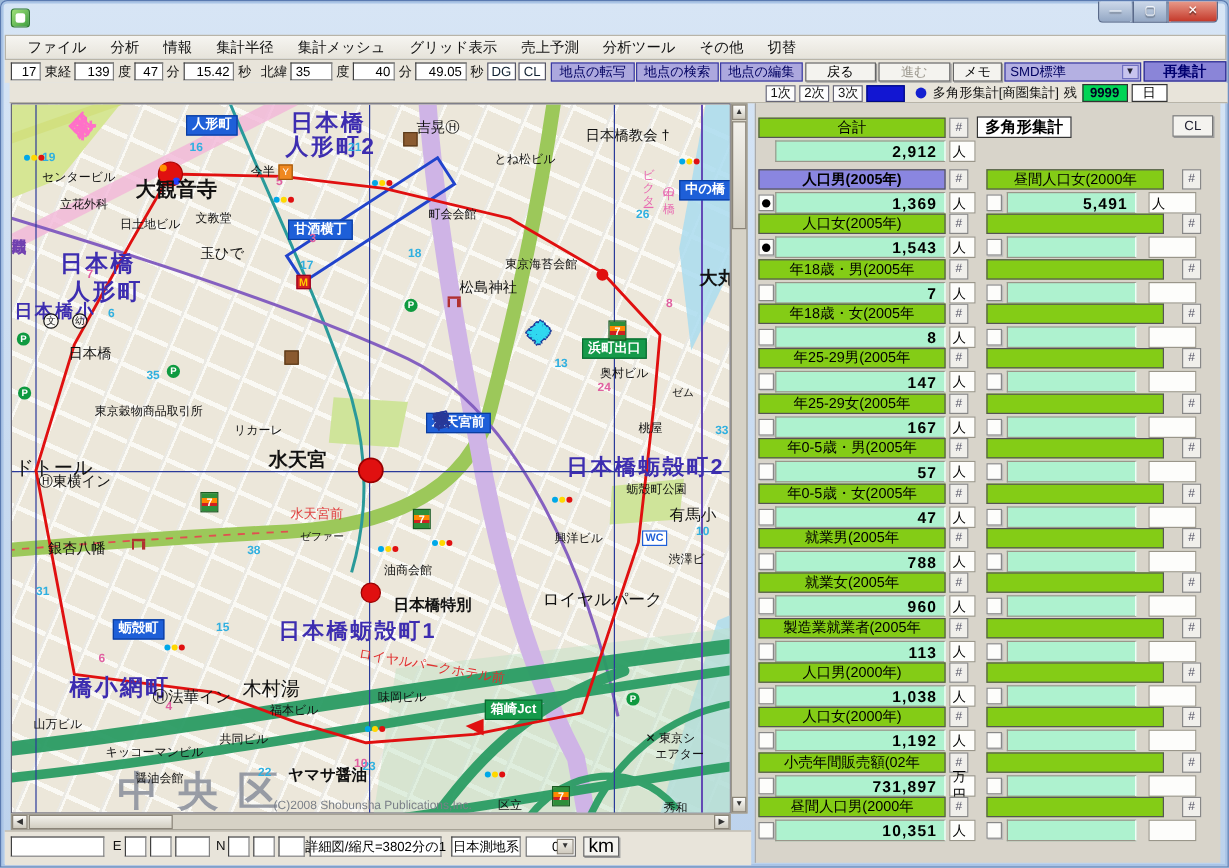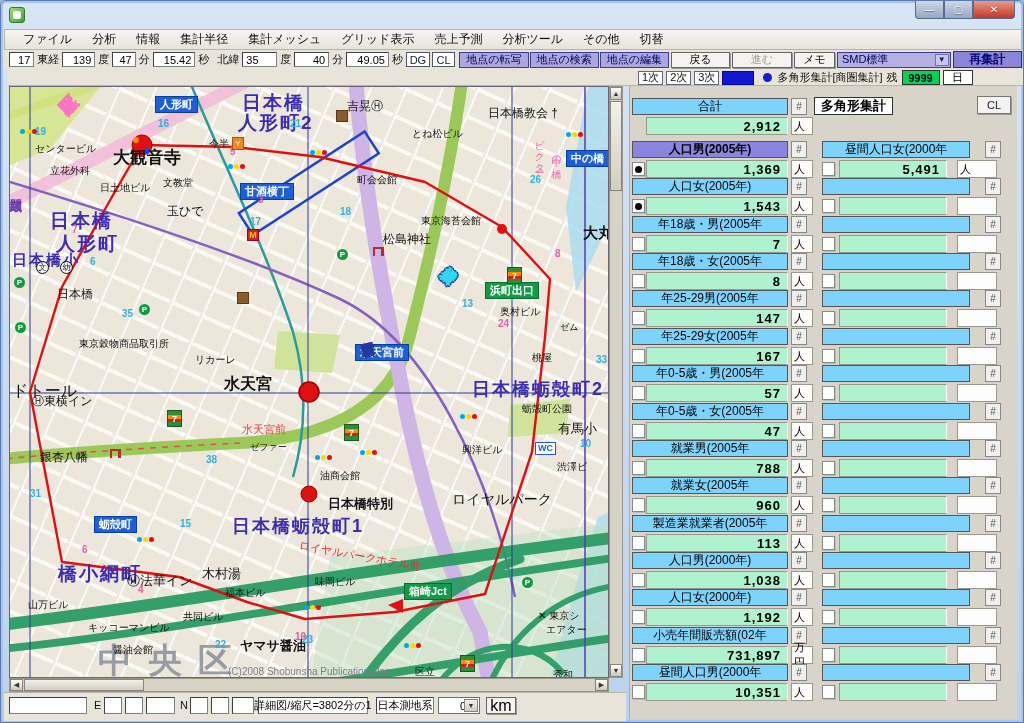--- a/index.html
+++ b/index.html
@@ -64,21 +64,21 @@
   .icon-resto{position:absolute;width:12px;height:13px;background:#f08820;color:#fff;font-size:8px;display:flex;align-items:center;justify-content:center;border:1px solid #a05a10;}
   .icon-shop{position:absolute;width:12px;height:12px;background:#8a5a30;color:#ffe;font-size:7px;display:flex;align-items:center;justify-content:center;border:1px solid #5a3a1a;}
   .circ{position:absolute;width:13px;height:13px;border:1.5px solid #111;border-radius:50%;font-size:8px;display:flex;align-items:center;justify-content:center;color:#111;background:rgba(255,255,255,.6);}
   .torii{position:absolute;width:11px;height:9px;border-top:2.5px solid #b03030;background:linear-gradient(90deg,#b03030 0 2px,transparent 2px 8px,#b03030 8px 10px);}
   
   .sb{position:absolute;background:#d6d2c6;border:1px solid #9a968a;}
   .sb .arr{position:absolute;background:linear-gradient(#fdfdfb,#cdc9bd);border:1px solid #8a8478;color:#333;font-size:7px;display:flex;align-items:center;justify-content:center;}
   .sb .thumb{position:absolute;background:linear-gradient(#f2f0ea,#d2cec2);border:1px solid #8a8478;}
   
   #panel{position:absolute;left:628px;top:85px;width:388px;height:633px;background:#d8d4ca;border-left:1px solid #aaa;}
-  .plabel{position:absolute;background:#7dd3fc;border:1px solid #555;font-size:12px;color:#000;display:flex;align-items:center;justify-content:center;height:17px;white-space:nowrap;overflow:hidden;}
+  .plabel{position:absolute;background:#84cc16;border:1px solid #555;font-size:12px;color:#000;display:flex;align-items:center;justify-content:center;height:17px;white-space:nowrap;overflow:hidden;}
   .plabel.sel{background:#8a86e0;font-weight:bold;}
   .phash{position:absolute;width:16px;height:17px;background:#f0efeb;border:1px solid #888;color:#556;font-size:10px;display:flex;align-items:center;justify-content:center;}
   .pgreen{position:absolute;height:18px;background:#aef2cf;border:1px solid #9a968a;border-right-color:#fff;font-size:13px;font-weight:bold;color:#000;display:flex;align-items:center;justify-content:flex-end;padding-right:6px;letter-spacing:1px;}
   .punit{position:absolute;height:18px;background:#fdfdfb;border:1px solid #9a968a;font-size:11px;color:#000;display:flex;align-items:center;justify-content:flex-start;padding-left:2px;}
   .pcb{position:absolute;width:13px;height:14px;background:#fdfdfb;border:1px solid #888;box-shadow:1px 1px 0 #bbb;display:flex;align-items:center;justify-content:center;}
   .pcb .dot{width:7px;height:7px;border-radius:50%;background:#000;}
   .ptitle{position:absolute;background:#fff;border:1px solid #333;font-size:13px;font-weight:bold;color:#000;height:18px;display:flex;align-items:center;padding:0 6px;white-space:nowrap;}
   .pcl{position:absolute;width:34px;height:18px;background:#f4f3ef;border:1px solid #777;box-shadow:1px 1px 0 #999;font-size:11px;color:#223;display:flex;align-items:center;justify-content:center;}
   
   #statusbar{position:absolute;left:3px;top:691px;width:622px;height:29px;background:#e8e4da;border-top:1px solid #b8b4a8;}
@@ -271,21 +271,21 @@
         <div class="mlbl " style="left: 547px; top: 375px; font-size: 10px;">渋澤ビ</div>
         <div class="mlbl " style="left: 452px; top: 358px; font-size: 10px;">興洋ビル</div>
         <div class="mlbl " style="left: 490px; top: 220px; font-size: 10px;">奥村ビル</div>
         <div class="mlbl " style="left: 522px; top: 266px; font-size: 10px;">桃屋</div>
         <div class="mlbl " style="left: 550px; top: 236px; font-size: 9px;">ゼム</div>
         <div class="mlbl " style="left: 442px; top: 405px; font-size: 14px;">ロイヤルパーク</div>
         <div class="mlbl " style="left: 310px; top: 384px; font-size: 10px;">油商会館</div>
         <div class="mlbl " style="left: 318px; top: 410px; font-size: 13px; font-weight: bold;">日本橋特別</div>
         <div class="mlbl " style="left: 305px; top: 490px; font-size: 10px;">味岡ビル</div>
         <div class="mlbl " style="left: 117px; top: 487px; font-size: 13px;">Ⓗ法華イン</div>
-        <div class="mlbl " style="left: 192px; top: 480px; font-size: 13px;">木村湯</div>
+        <div class="mlbl " style="left: 192px; top: 480px; font-size: 16px;">木村湯</div>
         <div class="mlbl " style="left: 215px; top: 501px; font-size: 10px;">福本ビル</div>
         <div class="mlbl " style="left: 173px; top: 525px; font-size: 10px;">共同ビル</div>
         <div class="mlbl " style="left: 18px; top: 513px; font-size: 10px;">山万ビル</div>
         <div class="mlbl " style="left: 78px; top: 536px; font-size: 10px;">キッコーマンビル</div>
         <div class="mlbl " style="left: 103px; top: 558px; font-size: 10px;">醤油会館</div>
         <div class="mlbl " style="left: 230px; top: 552px; font-size: 13px; font-weight: bold;">ヤマサ醤油</div>
         <div class="mlbl " style="left: 528px; top: 524px; font-size: 10px;">✕ 東京シ</div>
         <div class="mlbl " style="left: 536px; top: 538px; font-size: 10px;">エアター</div>
         <div class="mlbl " style="left: 405px; top: 580px; font-size: 10px;">区立</div>
         <div class="mlbl " style="left: 543px; top: 583px; font-size: 10px;">秀和</div>

